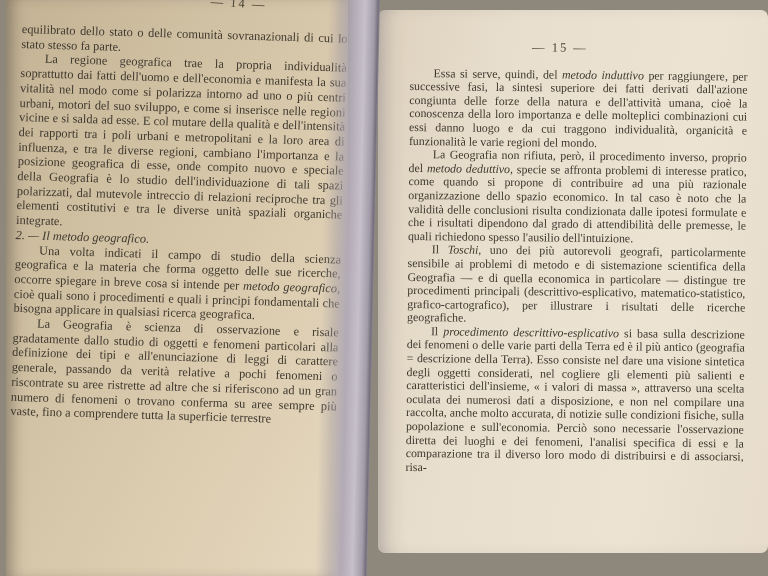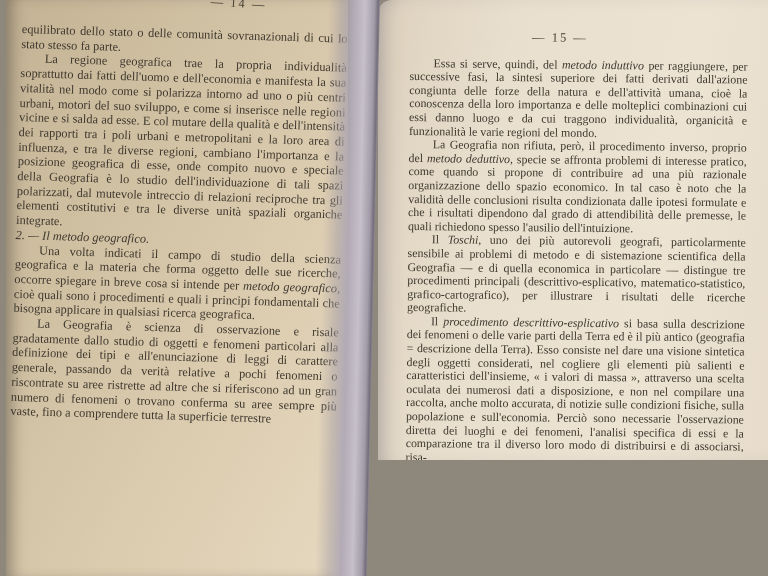--- a/index.html
+++ b/index.html
@@ -35,25 +35,26 @@
       rgba(163,155,162,.45) 26%,
       #b2abb6 50%,
       #c6c0cb 72%,
       #a19aa8 90%,
       #756f7c 97%,
       #8b8592 100%);
     transform:skewX(-1.3deg);transform-origin:50% 0;
   }
   
   .page-right{
-    position:absolute;left:378px;top:0;width:390px;height:460px;overflow:hidden;
+    position:absolute;left:378px;top:10px;width:390px;height:543px;overflow:hidden;
     background:linear-gradient(100deg,#ddd1bd 0%,var(--right-page-paper,#e9dfce) 30%,#ece3d3 70%,#e7dccb 100%);
     border-top-left-radius:14px;
     box-shadow:inset 16px 0 20px -12px rgba(105,98,112,.45);
     z-index:2;
+    border-radius:7px;
   }
   .right-tilt{
     position:absolute;left:32px;top:30px;width:338px;
     transform:rotate(0.6deg);transform-origin:left top;
     color:var(--text-ink,#3a332a);
     font-size:11.9px;line-height:13.6px;
   }
   .page-num-right{
     display:block;width:300px;text-align:center;
     font-size:12.5px;letter-spacing:2px;color:#453e33;

